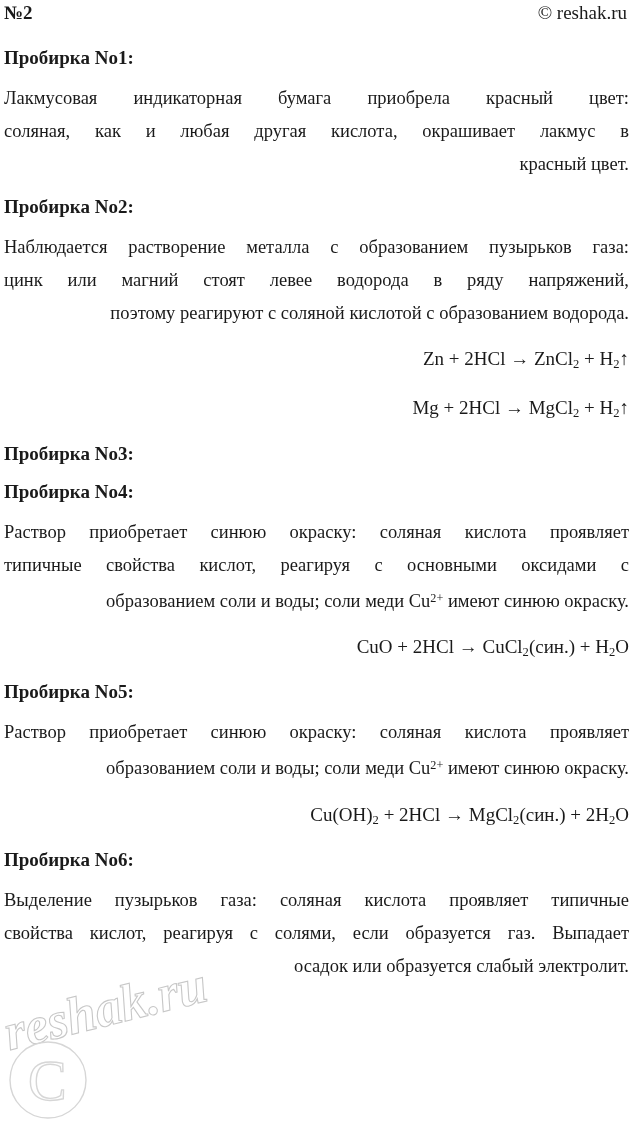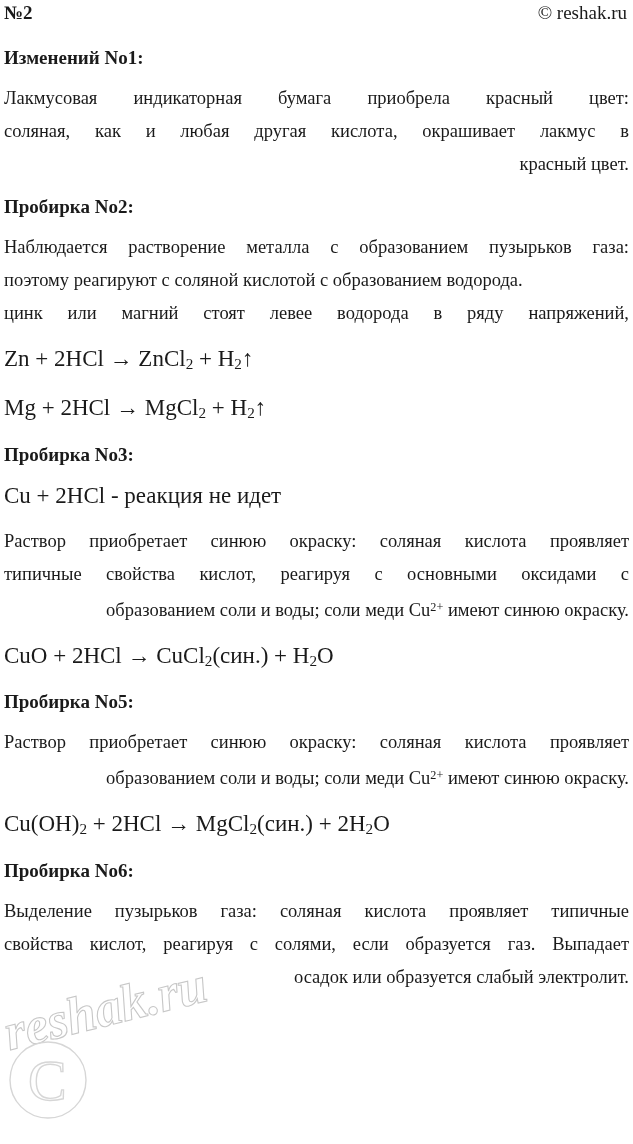--- a/index.html
+++ b/index.html
@@ -79,24 +79,25 @@
     text-align: justify;
   }
   .para .ln:last-child {
     text-align: right;
   }
   .para .ln.justified {
     text-align-last: justify;
   }
 
   .equation {
-    font-size: 23px;
+    font-size: 19px;
     line-height: 30px;
     margin: 14px 0 14px 0;
     white-space: pre;
+    text-align: right;
   }
   .equation sub {
     font-size: 0.66em;
     vertical-align: -0.22em;
   }
   .para sup {
     font-size: 0.66em;
     vertical-align: 0.42em;
   }
   .para sub {
@@ -146,39 +147,39 @@
 
 <div class="page">
 
   <div class="header-row">
     <div class="task-number">№2</div>
     <div class="copyright">© reshak.ru</div>
   </div>
 
   <div class="content">
 
-    <div class="section-heading first">Изменений No1:</div>
+    <div class="section-heading first">Пробирка No1:</div>
     <div class="para">
       <span class="ln justified">Лакмусовая  индикаторная  бумага  приобрела  красный  цвет:</span>
       <span class="ln justified">соляная,  как  и  любая  другая  кислота,  окрашивает  лакмус  в</span>
       <span class="ln">красный цвет.</span>
     </div>
 
     <div class="section-heading">Пробирка No2:</div>
     <div class="para">
       <span class="ln justified">Наблюдается растворение металла с образованием пузырьков газа:</span>
+      <span class="ln justified">цинк  или  магний  стоят  левее  водорода  в  ряду  напряжений,</span>
       <span class="ln">поэтому реагируют с соляной кислотой с образованием водорода.</span>
-      <span class="ln justified">цинк  или  магний  стоят  левее  водорода  в  ряду  напряжений,</span>
     </div>
     <div class="equation"><span>Zn + 2HCl → ZnCl</span><sub>2</sub><span> + H</span><sub>2</sub><span>↑</span></div>
     <div class="equation"><span>Mg + 2HCl → MgCl</span><sub>2</sub><span> + H</span><sub>2</sub><span>↑</span></div>
 
     <div class="section-heading">Пробирка No3:</div>
-    <div class="equation"><span>Cu + 2HCl - реакция не идет</span></div>
-
+
+    <div class="section-heading">Пробирка No4:</div>
     <div class="para">
       <span class="ln justified">Раствор  приобретает  синюю  окраску:  соляная  кислота  проявляет</span>
       <span class="ln justified">типичные  свойства  кислот,  реагируя  с  основными  оксидами  с</span>
       <span class="ln"><span>образованием соли и воды; соли меди Cu</span><sup>2+</sup><span> имеют синюю окраску.</span></span>
     </div>
     <div class="equation"><span>CuO + 2HCl → CuCl</span><sub>2</sub><span>(син.) + H</span><sub>2</sub><span>O</span></div>
 
     <div class="section-heading">Пробирка No5:</div>
     <div class="para">
       <span class="ln justified">Раствор  приобретает  синюю  окраску:  соляная  кислота  проявляет</span>

